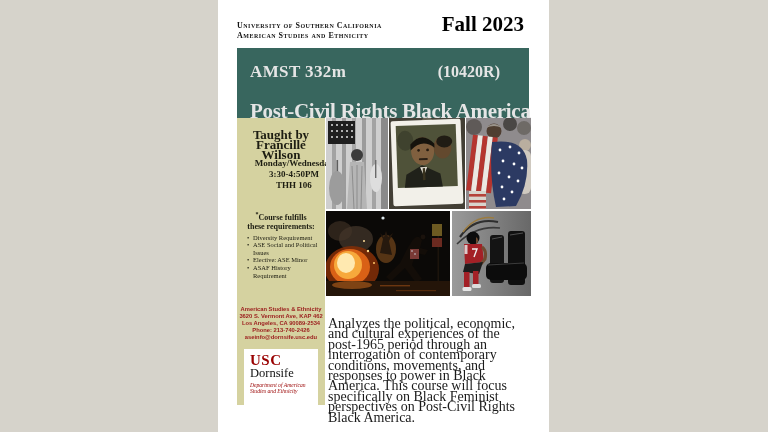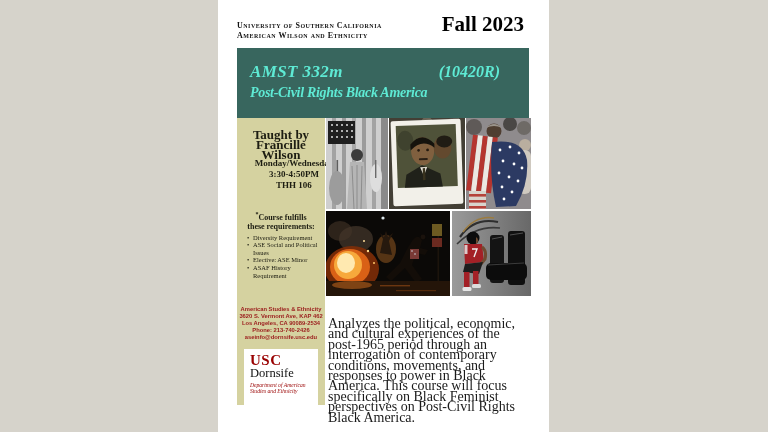--- a/index.html
+++ b/index.html
@@ -21,26 +21,26 @@
     font-size:8px; letter-spacing:0.5px; line-height:10px; color:#141414;
     white-space:nowrap;
   }
   .term {
     position:absolute; right:25px; top:12px;
     font-weight:bold; font-size:21px; color:#000;
   }
   
   .title-bar {
     position:absolute; left:19px; top:48px; width:292px; height:70px;
-    background:#38665e; color:#5eead4; padding:14px 13px 0 13px;font-style:italic;
+    background:#38665e; color:#e5e5e5; padding:14px 13px 0 13px;
   }
   .title-row1 { display:flex; justify-content:space-between; align-items:baseline; padding-right:16px; }
   .course-code { font-size:17px; font-weight:bold; letter-spacing:0.4px; }
   .section-code { font-size:16px; font-weight:bold; }
-  .course-title { font-size:14px; font-weight:bold; letter-spacing:-0.3px; margin-top:3px; white-space:nowrap; }
+  .course-title { font-size:21px; font-weight:bold; letter-spacing:-0.3px; margin-top:17px; white-space:nowrap; }
   
   .sidebar {
     position:absolute; left:19px; top:118px; width:88px; height:287px;
     background:#d5d2a0; color:#1d1d12;
   }
   .taught { position:absolute; top:12px; width:100%; text-align:center; font-weight:bold; font-size:13px; line-height:10px; }
   .schedule { position:absolute; top:40px; width:100%; text-align:center; font-weight:bold; font-size:9px; line-height:11px;margin-left:13px; }
   .reqs { position:absolute; top:92px; width:100%; }
   .reqs-head { text-align:center; font-weight:bold; font-size:8px; line-height:9px; }
   .reqs-head sup { font-size:6px; }
@@ -73,21 +73,21 @@
     font-size:14px; line-height:10.4px; color:#1a1a1a;
   }
 </style>
 </head>
 <body>
 
 <div class="paper">
 
   <div class="univ-block">
     <div>University of Southern California</div>
-    <div>American Wilson and Ethnicity</div>
+    <div>American Studies and Ethnicity</div>
   </div>
   <div class="term">Fall 2023</div>
 
   <div class="title-bar">
     <div class="title-row1">
       <span class="course-code">AMST 332m</span>
       <span class="section-code">(10420R)</span>
     </div>
     <div class="course-title">Post-Civil Rights Black America</div>
   </div>

